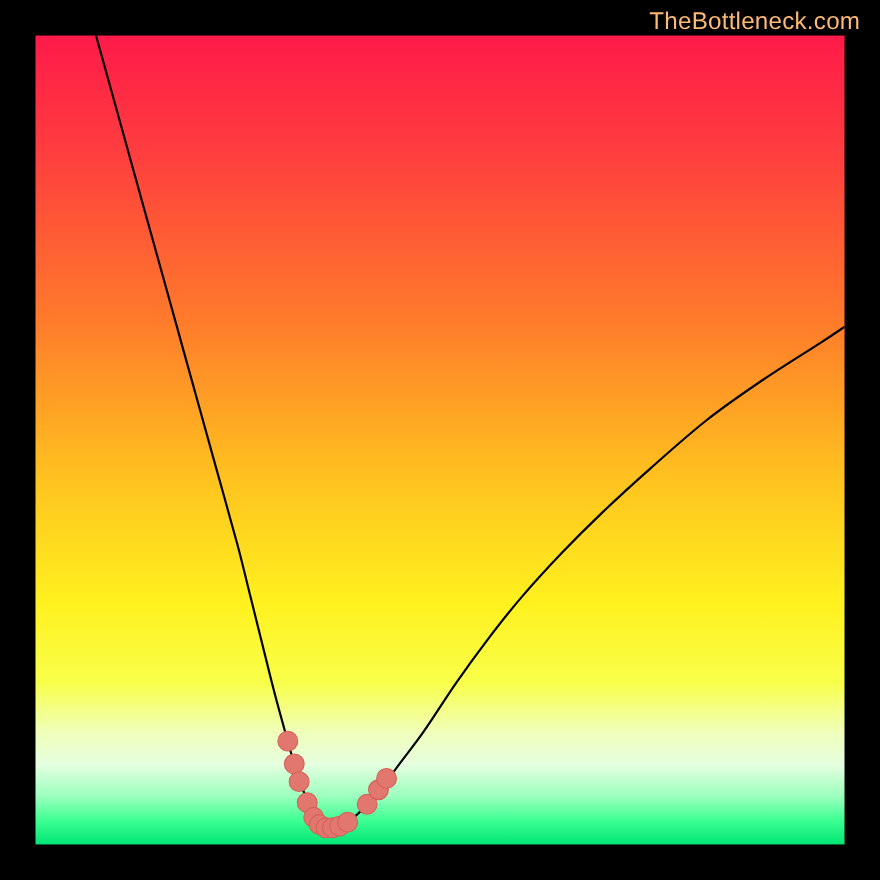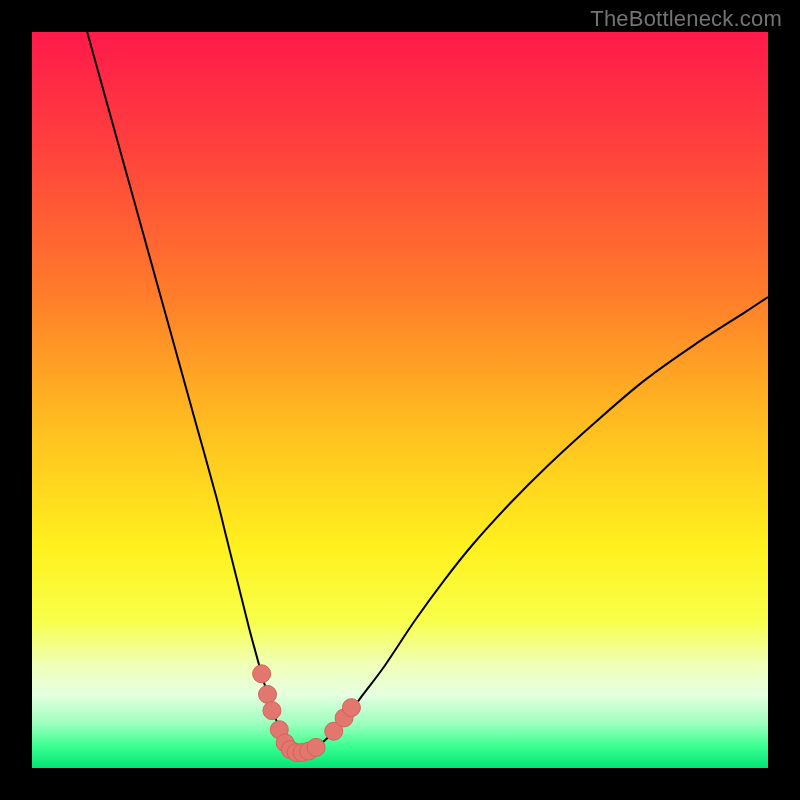--- a/index.html
+++ b/index.html
@@ -23,21 +23,21 @@
     top: 32px;
     left: 32px;
     width: 736px;
     height: 736px;
     overflow: hidden;
   }
   .watermark {
     position: absolute;
     top: 6px;
     right: 18px;
-    color: #737373;
+    color: #fdba74;
     font-size: 22px;
     font-weight: 500;
     letter-spacing: 0.2px;
   }
   svg { display: block; }
 </style>
 </head>
 <body>
 
 <div class="frame">

